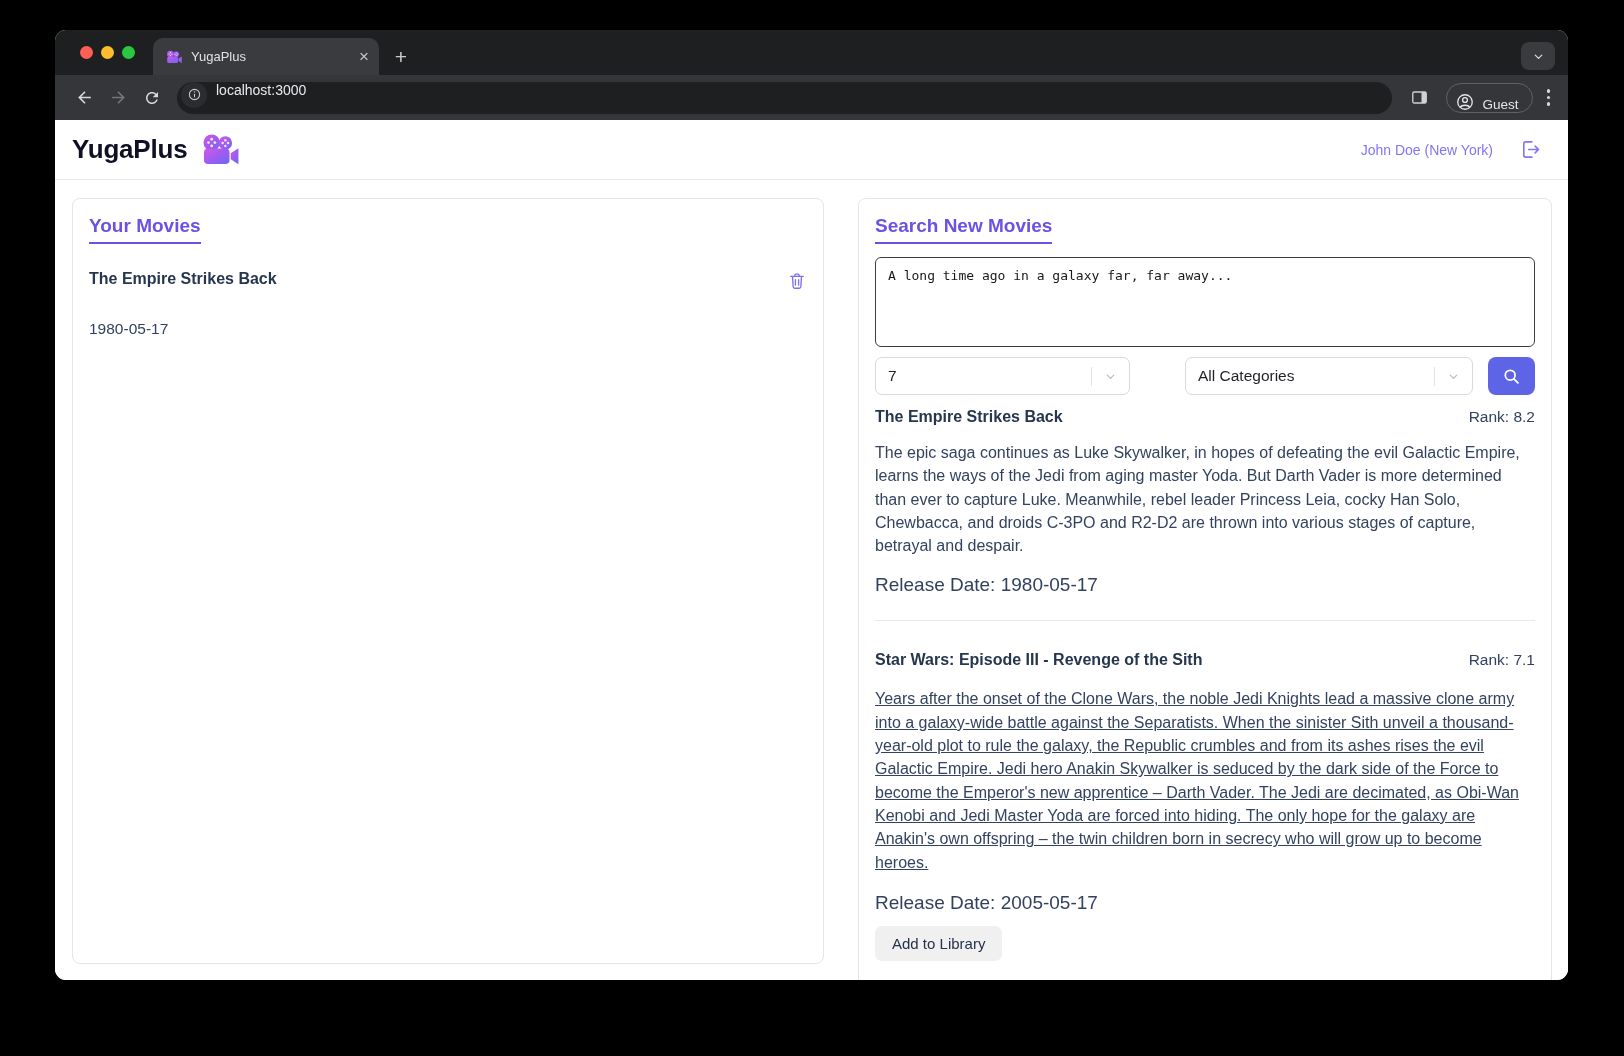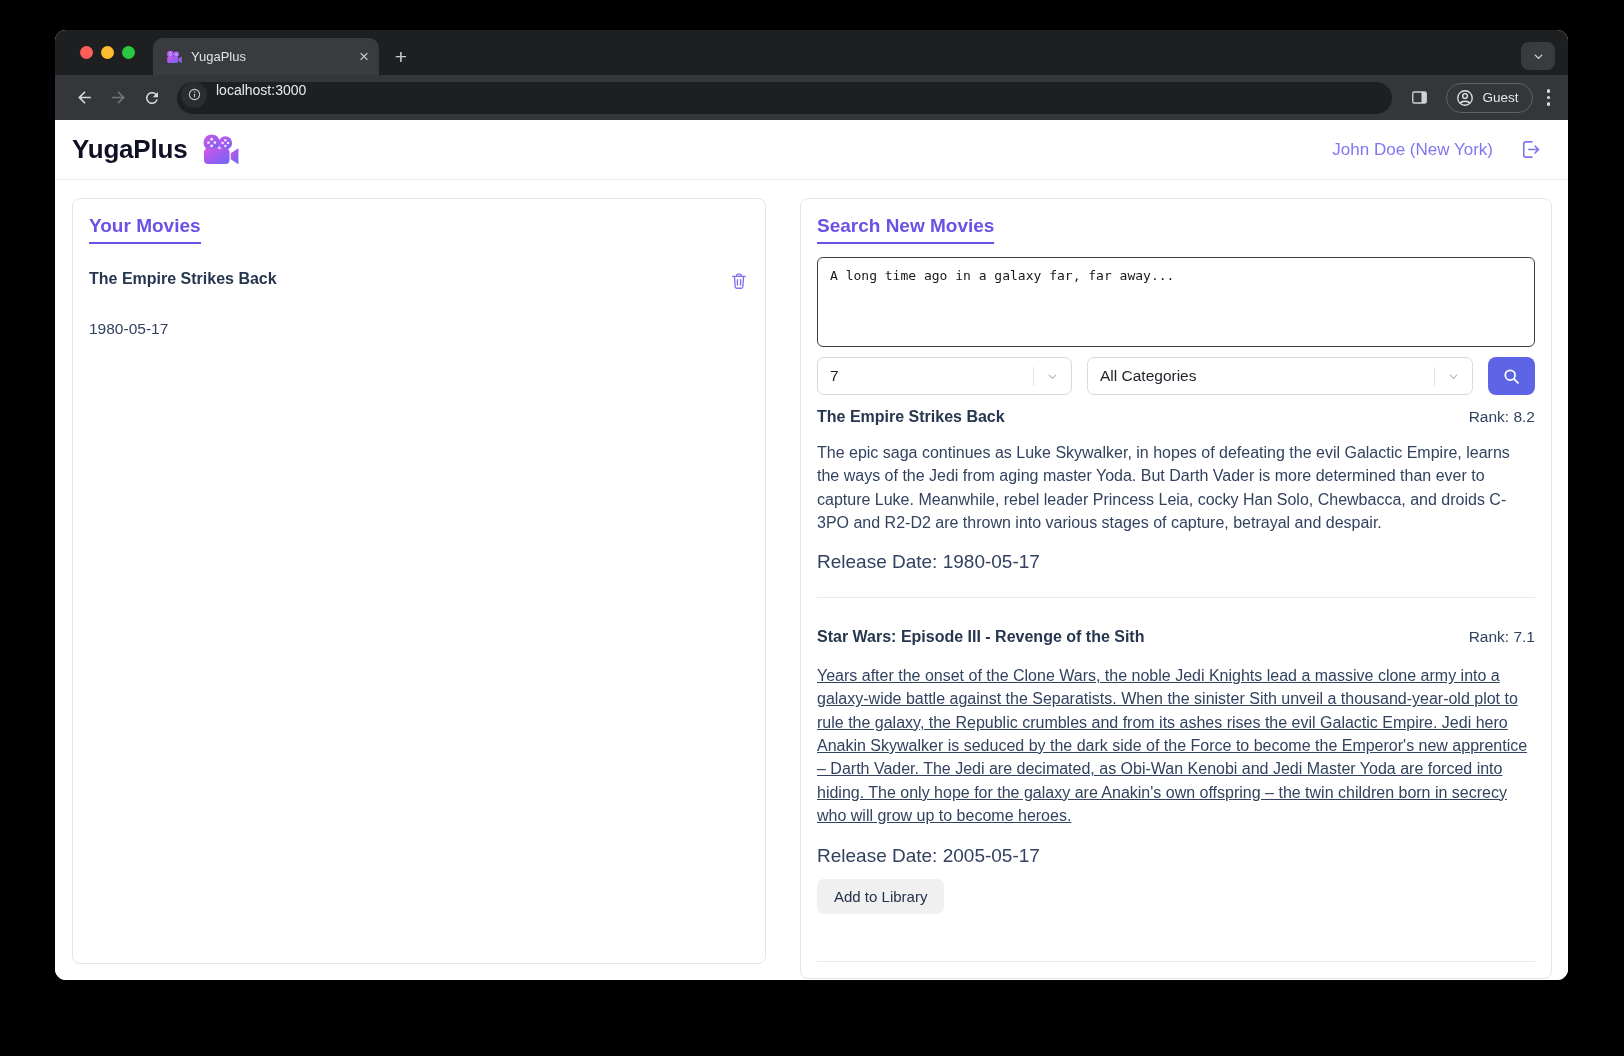--- a/index.html
+++ b/index.html
@@ -22,56 +22,56 @@
   .strip-spacer { flex:1; }
   .tab-menu-btn { width:34px; height:28px; margin:0 13px 5px 0; background:#3a3b3e; border-radius:8px;
                   display:flex; align-items:center; justify-content:center; }
 
   .toolbar { height:45px; background:#343639; display:flex; align-items:center; padding:0 10px 0 12px; flex:none; }
   .navbtn { width:30px; height:30px; display:flex; align-items:center; justify-content:center; border-radius:50%; flex:none; margin:0 2px; }
   .urlbar { flex:1; height:32px; background:#1e1f21; border-radius:16px; margin:0 10px 0 8px;
             display:flex; padding:0 12px 0 4px; }
   .info-circle { width:26px; height:26px; border-radius:50%; background:#2b2c2f; display:flex; align-items:center; justify-content:center; flex:none; }
   .url-text { color:#e8eaed; font-size:14px; margin-left:9px; }
-  .guest-pill { height:30px; border:1px solid #5f6164; border-radius:15px; display:flex; align-items:center;
+  .guest-pill { height:30px; border:1px solid #5f6164; border-radius:15px; display:flex; align-items:flex-end;
                 gap:7px; padding:0 13px 0 8px; margin:0 8px 0 10px; color:#e4e6e8; font-size:13.5px; }
   .kebab { display:flex; flex-direction:column; gap:3px; padding:6px; margin-right:2px; }
   .kebab i { width:3.5px; height:3.5px; border-radius:50%; background:#d7d9db; }
 
   
   .page { flex:1; background:#fff; display:flex; flex-direction:column; overflow:hidden; }
   .app-header { height:60px; flex:none; display:flex; align-items:center; padding:0 26px 0 17px; border-bottom:1px solid #e9e9ec; }
   .brand { font-size:26px; font-weight:700; color:#101024; letter-spacing:-0.2px; }
   .brand-logo { margin-left:14px; display:flex; }
   .hdr-spacer { flex:1; }
-  .user-name { color:#8176f2; font-size:17px; margin-right:26px; }
+  .user-name { color:#8176f2; font-size:14px; margin-right:26px; }
   .logout-btn { display:flex; align-items:center; }
 
   .content { flex:1; display:flex; gap:34px; padding:18px 16px 0 17px; overflow:hidden; align-items:flex-start; }
   .card { border:1px solid #e4e4e9; border-radius:8px; background:#fff; padding:16px; }
-  .card.left { width:694px; height:766px; flex:none; }
+  .card.left { width:752px; height:766px; flex:none; }
   .card.right { flex:1; }
   .card h2 { display:inline-block; color:#6c51e4; font-size:19px; font-weight:700;
              padding-bottom:5px; border-bottom:2px solid #6c51e4; }
 
   .lib-row { margin-top:26px; display:flex; align-items:flex-start; justify-content:space-between; }
   .movie-title { color:#26364f; font-size:16px; font-weight:700; }
   .lib-date { margin-top:28px; color:#31415e; font-size:15.5px; }
   .trash { display:flex; }
 
   .query-box { display:block; width:100%; height:90px; margin-top:13px; border:1px solid #3c3c43; border-radius:6px;
                padding:10px 12px; font-family:"DejaVu Sans Mono", monospace; font-size:13px; color:#17171c; resize:none; outline:none; }
   .controls { margin-top:10px; display:flex; gap:15px; }
   .select { height:38px; border:1px solid #d9d9dd; border-radius:7px; display:flex; align-items:center;
             padding-left:12px; font-size:15.5px; color:#1f1f28; background:#fff; }
   .select .sel-text { flex:1; }
   .select .sel-div { width:1px; height:19px; background:#e3e3e7; }
   .select .chev { margin:0 12px; display:flex; }
   .select.num { width:255px; flex:none; }
-  .select.cat { flex:1; }
+  .select.cat { flex:1;margin-left:40px; }
   .search-btn { width:47px; height:38px; flex:none; background:#5e64e6; border:none; border-radius:8px;
                 display:flex; align-items:center; justify-content:center; cursor:pointer; }
 
   .result-head { display:flex; justify-content:space-between; align-items:baseline; }
   .r1 .result-head { margin-top:13px; }
   .r2 .result-head { margin-top:30px; }
   .result-title { color:#26364f; font-size:16px; font-weight:700; }
   .result-rank { color:#31415e; font-size:15.5px; }
   .result-desc { margin-top:15px; color:#33435f; font-size:16px; line-height:23.3px; }
   .r2 .result-desc { margin-top:18px;text-decoration:underline; }

